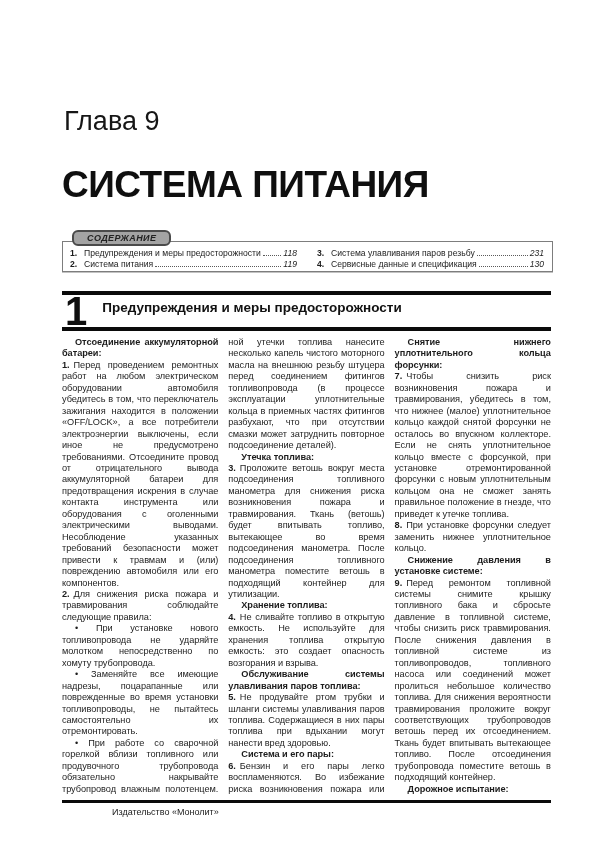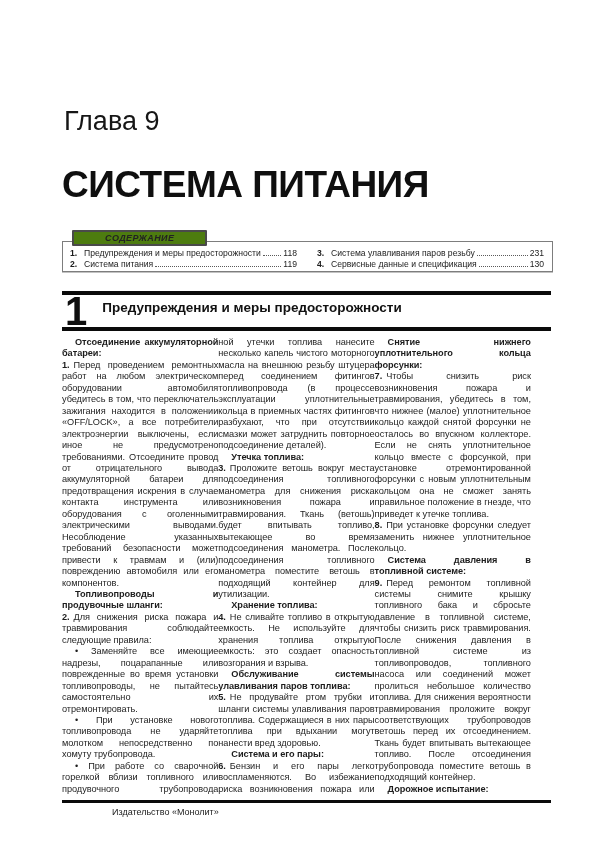--- a/index.html
+++ b/index.html
@@ -6,40 +6,40 @@
   .page{position:relative;width:600px;height:849px;background:#ffffff;margin:0 auto;
         font-family:"Liberation Sans",sans-serif;color:#1c1c1c;overflow:hidden;}
 
   .chapter{position:absolute;left:64px;top:106px;font-size:27px;font-weight:400;color:#161616;}
   .main-title{position:absolute;left:62px;top:164px;font-size:37px;font-weight:bold;
               letter-spacing:-0.5px;color:#0f0f0f;}
 
   
   .toc{position:absolute;left:62px;top:241px;width:489px;height:29px;
        border:1px solid #7d7d7d;background:#fff;box-shadow:0 1px 0 #c2c2c2;}
-  .toc-tab{position:absolute;left:9px;top:-12px;border:2px solid #4a4a4a;border-radius:1px;
-           background:#4d7c0f;padding:1px 31px;font-size:9px;font-weight:bold;font-style:italic;
+  .toc-tab{position:absolute;left:9px;top:-12px;border:2px solid #4a4a4a;border-radius:6px;
+           background:#a3a3a3;padding:1px 13px;font-size:9px;font-weight:bold;font-style:italic;
            letter-spacing:0.4px;color:#222;}
   .toc-cols{display:flex;padding:6px 8px 0 7px;gap:20px;}
   .toc-col{flex:1;min-width:0;}
   .toc-row{display:flex;align-items:baseline;font-size:8.6px;line-height:11px;white-space:nowrap;}
   .toc-num{font-weight:bold;width:14px;flex:none;}
   .toc-dots{flex:1;border-bottom:1px dotted #5a5a5a;margin:0 2px 2px 2px;min-width:6px;}
-  .toc-page{flex:none;}
+  .toc-page{flex:none;font-style:italic;}
 
   
   .sec{position:absolute;left:62px;top:291px;width:489px;}
   .sec-rule{height:4px;background:#0a0a0a;}
   .sec-body{display:flex;align-items:flex-start;height:31px;padding:1px 0 0 3px;}
   .sec-num{font-size:40px;font-weight:bold;line-height:31px;margin-right:15px;color:#0f0f0f;}
   .sec-title{font-size:13.5px;font-weight:bold;padding-top:4px;color:#111;}
 
   
   .body-cols{position:absolute;left:62px;top:337px;width:489px;height:458px;
-             display:flex;overflow:hidden;}
+             display:flex;gap:10px;overflow:hidden;}
   .bcol{width:156.3px;flex:none;text-align:justify;font-size:9.2px;line-height:11.45px;
         letter-spacing:-0.05px;color:#1d1d1d;hyphens:auto;-webkit-hyphens:auto;}
   .bcol p{margin:0;}
   .bh{font-weight:bold;text-indent:13px;}
   .bullet{text-indent:13px;}
   .stepnum{margin-right:4px;}
 
   
   .footer-rule{position:absolute;left:62px;top:800px;width:489px;height:3px;background:#0a0a0a;}
   .footer-text{position:absolute;left:64px;top:807px;font-size:9px;color:#222;padding-left:48px;}
@@ -92,42 +92,41 @@
       <div class="sec-num">1</div>
       <div class="sec-title">Предупреждения и меры предосторожности</div>
     </div>
     <div class="sec-rule"></div>
   </div>
 
   <div class="body-cols">
     <div class="bcol">
         <p class="bh">Отсоединение аккумуляторной батареи:</p>
         <p class="bp"><b class="stepnum">1.</b>Перед проведением ремонтных работ на любом электрическом оборудовании автомобиля убедитесь в том, что переключатель зажигания находится в положении «OFF/LOCK», а все потребители электроэнергии выключены, если иное не предусмотрено требованиями. Отсоедините провод от отрицательного вывода аккумуляторной батареи для предотвращения искрения в случае контакта инструмента или оборудования с оголенными электрическими выводами. Несоблюдение указанных требований безопасности может привести к травмам и (или) повреждению автомобиля или его компонентов.</p>
-        <p class="bh">Топливопроводы и продувочные шланги:</p>
         <p class="bp"><b class="stepnum">2.</b>Для снижения риска пожара и травмирования соблюдайте следующие правила:</p>
+        <p class="bp bullet">•&nbsp;При установке нового топливопровода не ударяйте молотком непосредственно по хомуту трубопровода.</p>
         <p class="bp bullet">•&nbsp;Заменяйте все имеющие надрезы, поцарапанные или поврежденные во время установки топливопроводы, не пытайтесь самостоятельно их отремонтировать.</p>
-        <p class="bp bullet">•&nbsp;При установке нового топливопровода не ударяйте молотком непосредственно по хомуту трубопровода.</p>
         <p class="bp bullet">•&nbsp;При работе со сварочной горелкой вблизи топливного или продувочного трубопровода обязательно накрывайте трубопровод влажным полотенцем. Кроме того, никогда не нагревайте кузов автомобиля до температуры свыше 115°С дольше чем на один час или до температуры свыше 90°С на более длительный период времени.</p>
       </div>
     <div class="bcol">
         <p class="bp cont">ной утечки топлива нанесите несколько капель чистого моторного масла на внешнюю резьбу штуцера перед соединением фитингов топливопровода (в процессе эксплуатации уплотнительные кольца в приемных частях фитингов разбухают, что при отсутствии смазки может затруднить повторное подсоединение деталей).</p>
         <p class="bh">Утечка топлива:</p>
         <p class="bp"><b class="stepnum">3.</b>Проложите ветошь вокруг места подсоединения топливного манометра для снижения риска возникновения пожара и травмирования. Ткань (ветошь) будет впитывать топливо, вытекающее во время подсоединения манометра. После подсоединения топливного манометра поместите ветошь в подходящий контейнер для утилизации.</p>
         <p class="bh">Хранение топлива:</p>
         <p class="bp"><b class="stepnum">4.</b>Не сливайте топливо в открытую емкость. Не используйте для хранения топлива открытую емкость: это создает опасность возгорания и взрыва.</p>
         <p class="bh">Обслуживание системы улавливания паров топлива:</p>
         <p class="bp"><b class="stepnum">5.</b>Не продувайте ртом трубки и шланги системы улавливания паров топлива. Содержащиеся в них пары топлива при вдыхании могут нанести вред здоровью.</p>
         <p class="bh">Система и его пары:</p>
         <p class="bp"><b class="stepnum">6.</b>Бензин и его пары легко воспламеняются. Во избежание риска возникновения пожара или взрыва недопустимо нахождение поблизости источников открытого огня. При выполнении данной процедуры запрещено пользоваться мобильными телефонами. Не используйте для сбора и хранения бензина открытые емкости. Перед выполнением работ следует приготовить порошковый огнетушитель.</p>
       </div>
     <div class="bcol">
         <p class="bh">Снятие нижнего уплотнительного кольца форсунки:</p>
         <p class="bp"><b class="stepnum">7.</b>Чтобы снизить риск возникновения пожара и травмирования, убедитесь в том, что нижнее (малое) уплотнительное кольцо каждой снятой форсунки не осталось во впускном коллекторе. Если не снять уплотнительное кольцо вместе с форсункой, при установке отремонтированной форсунки с новым уплотнительным кольцом она не сможет занять правильное положение в гнезде, что приведет к утечке топлива.</p>
         <p class="bp"><b class="stepnum">8.</b>При установке форсунки следует заменить нижнее уплотнительное кольцо.</p>
-        <p class="bh">Система давления в топливной системе:</p>
+        <p class="bh">Снижение давления в установке системе:</p>
         <p class="bp"><b class="stepnum">9.</b>Перед ремонтом топливной системы снимите крышку топливного бака и сбросьте давление в топливной системе, чтобы снизить риск травмирования. После снижения давления в топливной системе из топливопроводов, топливного насоса или соединений может пролиться небольшое количество топлива. Для снижения вероятности травмирования проложите вокруг соответствующих трубопроводов ветошь перед их отсоединением. Ткань будет впитывать вытекающее топливо. После отсоединения трубопровода поместите ветошь в подходящий контейнер.</p>
         <p class="bh">Дорожное испытание:</p>
       </div>
   </div>
 
   <div class="footer-rule"></div>
   <div class="footer-text">Издательство «Монолит»</div>
 
 </div>
 

